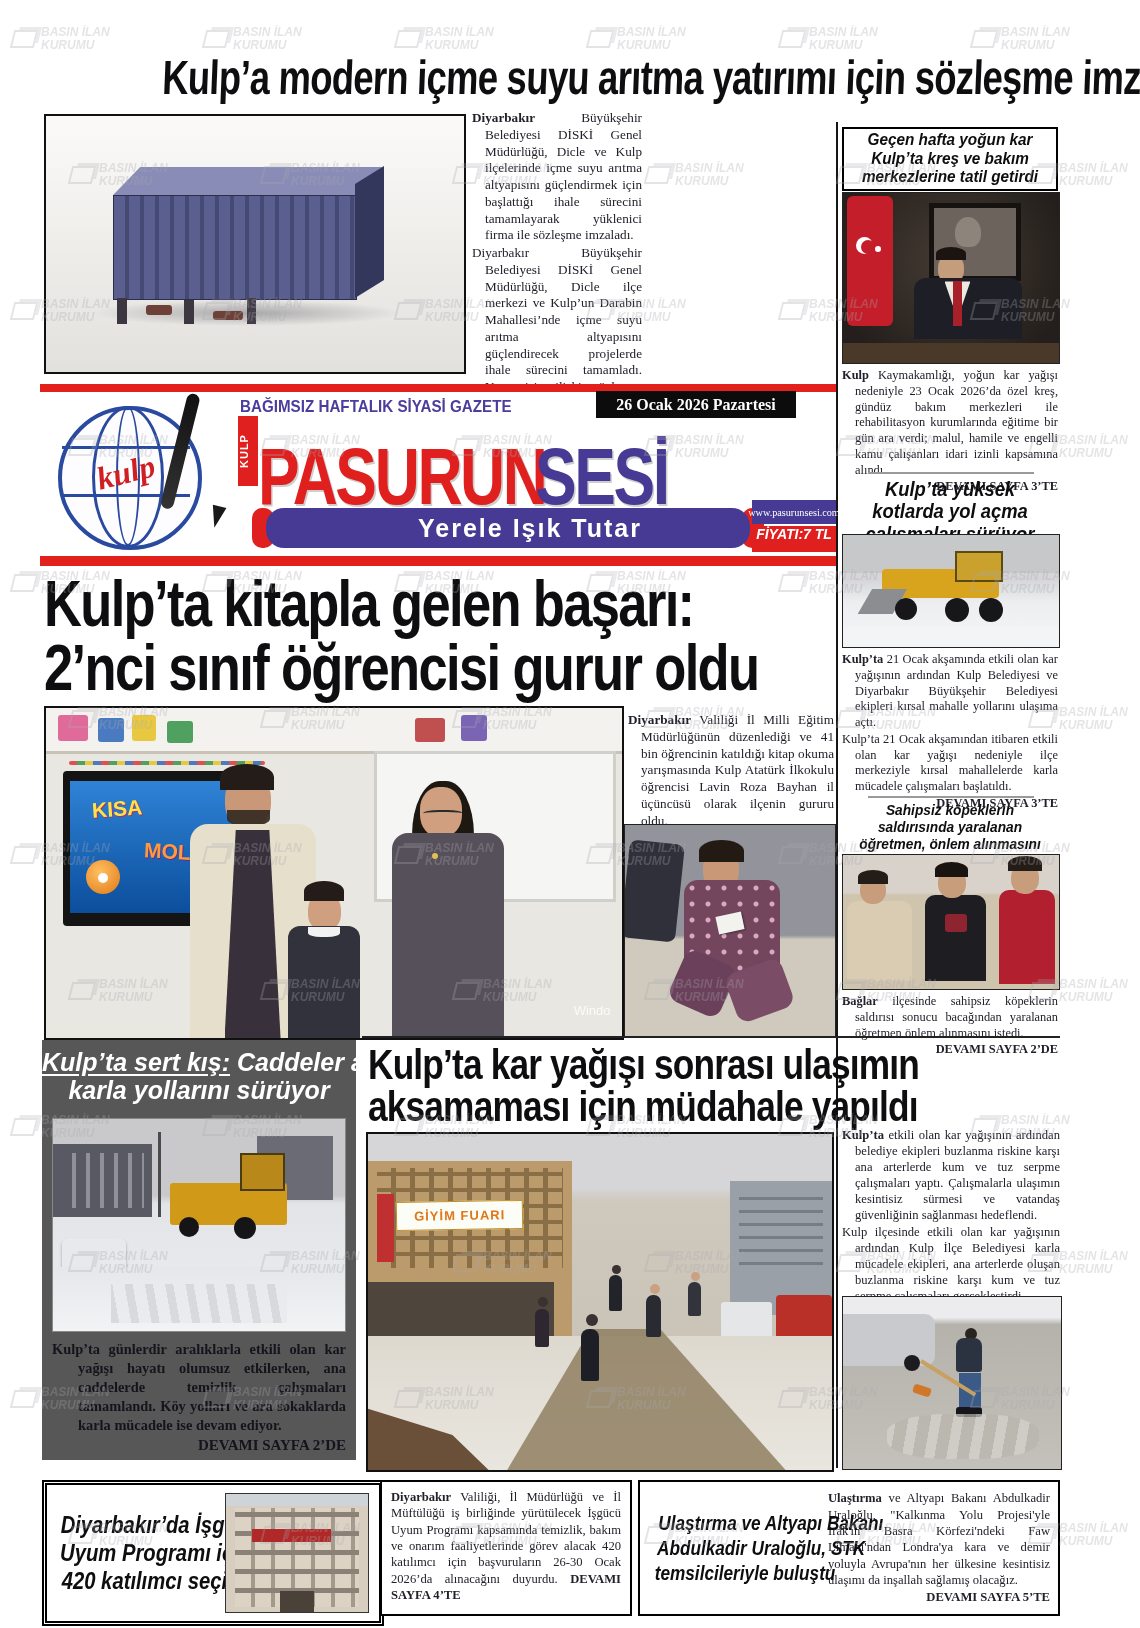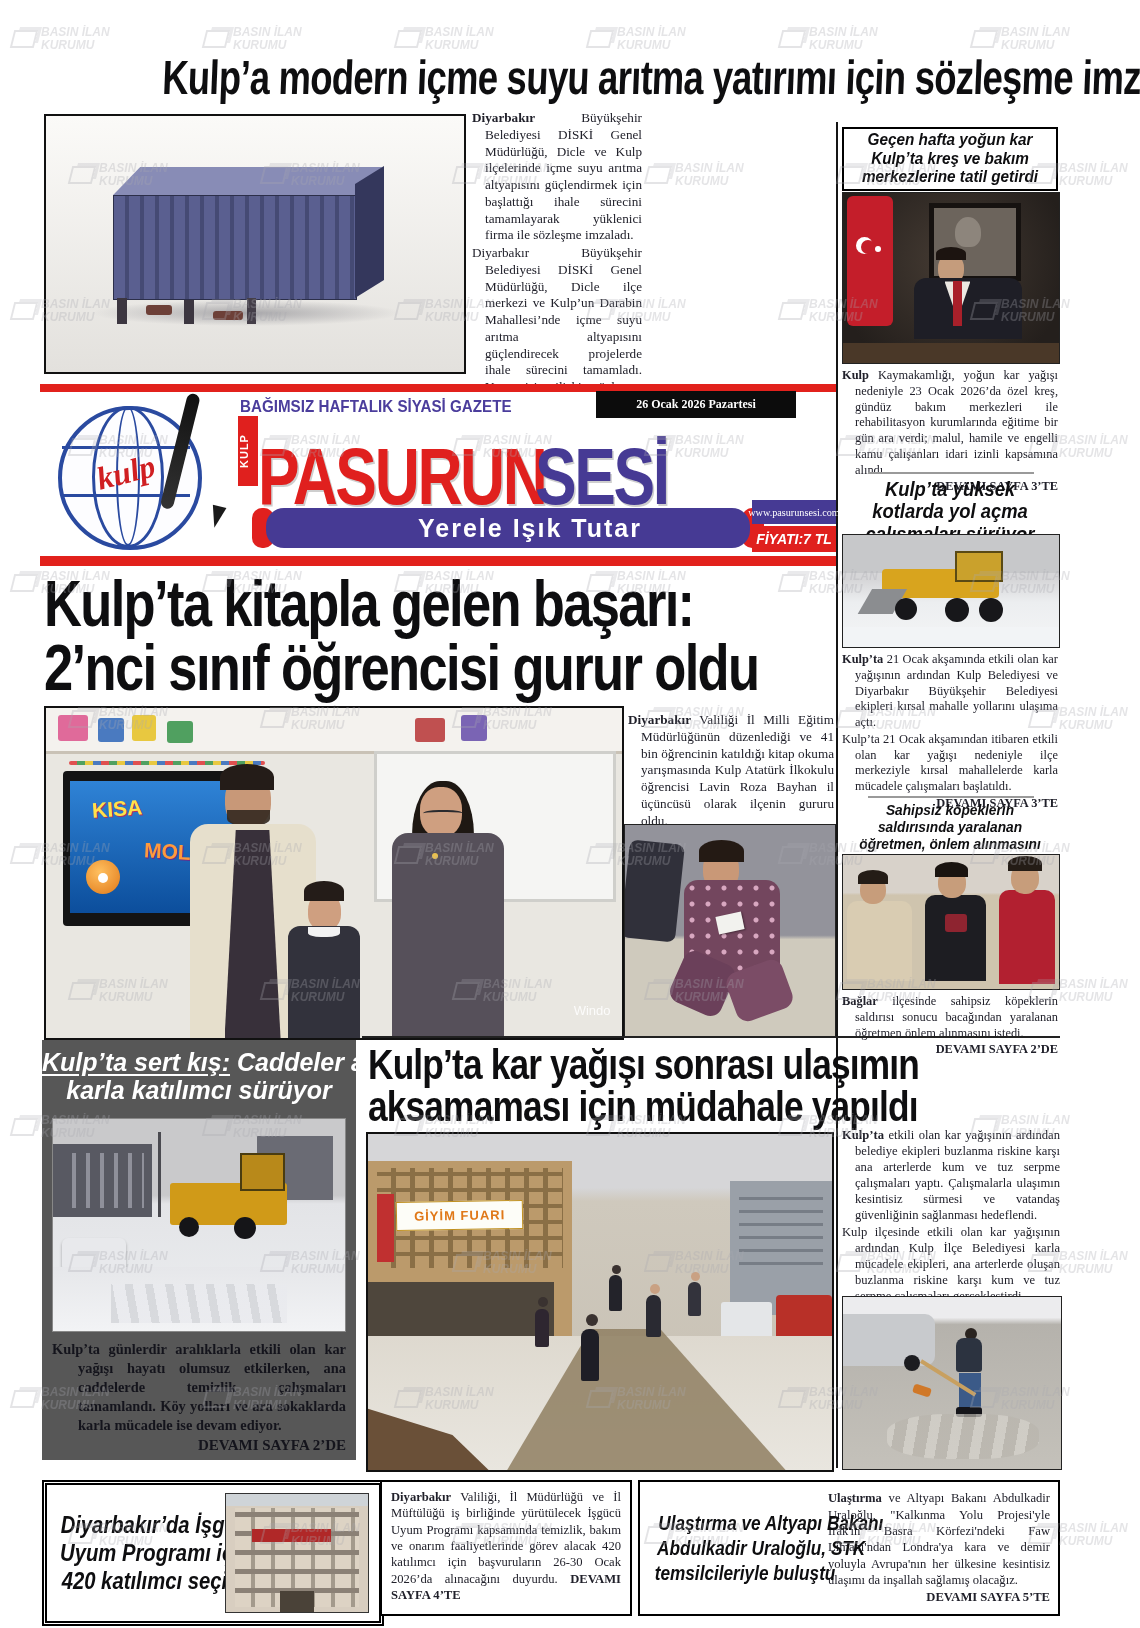--- a/index.html
+++ b/index.html
@@ -133,37 +133,37 @@
       <div class="s" style="left:10px;top:48px;width:128px;height:3px;background:#2a4aa0;"></div>
       <div class="s" style="left:10px;top:96px;width:128px;height:3px;background:#2a4aa0;"></div>
       <div class="s" style="left:18px;top:56px;width:112px;text-align:center;color:#d01f22;font-style:italic;font-size:32px;font-family:'Liberation Serif',serif;transform:rotate(-14deg);font-weight:bold;">kulp</div>
       <div class="s" style="left:136px;top:-4px;width:13px;height:118px;background:linear-gradient(#111,#333);border-radius:7px;transform:rotate(14deg);transform-origin:top center;"></div>
       <div class="s" style="left:158px;top:108px;width:0;height:0;border-left:7px solid transparent;border-right:7px solid transparent;border-top:22px solid #1a1a1a;transform:rotate(14deg);"></div>
     </div>
 
     <div class="abs" style="left:200px;top:13px;font-family:'Liberation Sans',sans-serif;font-weight:800;font-size:16.5px;color:#4b3d9c;letter-spacing:0;transform:scaleX(.92);transform-origin:left;">BAĞIMSIZ HAFTALIK SİYASİ GAZETE</div>
 
     <div class="abs" style="left:556px;top:7px;width:200px;height:27px;background:#0c0c0c;color:#fff;display:flex;align-items:center;justify-content:center;">
-      <span style="font-family:'Liberation Serif',serif;font-weight:bold;font-size:12px;">26 Ocak 2026 Pazartesi</span>
+      <span style="font-family:'Liberation Serif',serif;font-weight:bold;font-size:16px;">26 Ocak 2026 Pazartesi</span>
     </div>
 
     <div class="abs" style="left:198px;top:32px;width:598px;height:92px;white-space:nowrap;z-index:2;">
       <span style="display:inline-block;vertical-align:18px;width:20px;height:70px;background:#e0201e;color:#fff;font-family:'Liberation Sans',sans-serif;font-weight:bold;font-size:11px;writing-mode:vertical-rl;transform:rotate(180deg);text-align:center;letter-spacing:1px;"><span>KULP</span></span><span class="hl" style="display:inline-block;font-size:80px;color:#e0201e;transform:scaleX(.78);transform-origin:left;letter-spacing:-3px;text-shadow:2px 2px 0 rgba(60,60,60,.25);">PASURUN</span><span class="hl" style="display:inline-block;font-size:80px;color:#463a94;transform:scaleX(.78) translateX(-118px);transform-origin:left;letter-spacing:-3px;text-shadow:2px 2px 0 rgba(60,60,60,.25);">SESİ</span>
     </div>
 
     <div class="abs" style="left:226px;top:124px;width:484px;height:40px;background:#463a94;border-radius:18px;display:flex;align-items:center;justify-content:center;z-index:2;">
       <span style="color:#fff;font-family:'Liberation Sans',sans-serif;font-weight:bold;font-size:25px;letter-spacing:2px;margin-left:44px;">Yerele Işık Tutar</span>
     </div>
     <div class="abs" style="left:212px;top:124px;width:22px;height:40px;background:#e0201e;border-radius:10px;z-index:1;"></div>
     <div class="abs" style="left:702px;top:124px;width:22px;height:40px;background:#e0201e;border-radius:10px;z-index:1;"></div>
 
     <div class="abs" style="left:712px;top:116px;width:84px;height:24px;background:#463a94;display:flex;align-items:center;justify-content:center;z-index:3;">
       <span style="color:#fff;font-size:10.2px;font-family:'Liberation Serif',serif;">www.pasurunsesi.com</span>
     </div>
-    <div class="abs" style="left:712px;top:142px;width:84px;height:26px;background:#e0201e;display:flex;align-items:center;justify-content:center;z-index:3;">
+    <div class="abs" style="left:712px;top:142px;width:84px;height:26px;background:#e0201e;display:flex;justify-content:center;z-index:3;">
       <span style="color:#fff;font-family:'Liberation Sans',sans-serif;font-weight:800;font-style:italic;font-size:14px;">FİYATI:7 TL</span>
     </div>
   </div>
 
   <div class="abs hl" style="left:44px;top:572px;width:792px;height:132px;">
     <span class="cond" style="transform:scaleX(.82);font-size:64px;letter-spacing:-2px;line-height:1.0;">Kulp’ta kitapla gelen başarı:</span><br>
     <span class="cond" style="transform:scaleX(.82);font-size:64px;letter-spacing:-2px;line-height:1.0;">2’nci sınıf öğrencisi gurur oldu</span>
   </div>
 
   <div class="photo" style="left:44px;top:706px;width:576px;height:330px;border:2px solid #111;background:#e9e7e1;">
@@ -216,21 +216,21 @@
     <div class="s" style="left:35%;top:7%;width:45px;height:22px;background:#241a14;border-radius:50% 50% 0 0;"></div>
     <div class="s" style="left:28%;top:26%;width:46%;height:48%;background:radial-gradient(circle 3px at 8px 8px,#d8a8c0 2px,transparent 3px) 0 0/16px 16px,#73465e;border-radius:14px;"></div>
     <div class="s" style="left:24%;top:62%;width:26%;height:26%;background:#6b405a;border-radius:12px;transform:rotate(24deg);"></div>
     <div class="s" style="left:50%;top:66%;width:28%;height:24%;background:#7b4c66;border-radius:12px;transform:rotate(-20deg);"></div>
     <div class="s" style="left:44%;top:42%;width:26px;height:18px;background:#f2f2ee;transform:rotate(-12deg);box-shadow:1px 1px 2px rgba(0,0,0,.4);"></div>
   </div>
 
   <div class="abs" style="left:42px;top:1040px;width:314px;height:420px;background:#575757;">
     <div class="abs hl" style="left:0;top:8px;width:100%;text-align:center;color:#fff;font-style:italic;font-size:25px;line-height:1.12;">
       <span style="text-decoration:underline;text-underline-offset:3px;">Kulp’ta sert kış:</span><span> Caddeler açıldı,</span><br>
-      <span>karla katılımcı sürüyor</span>
+      <span>karla yollarını sürüyor</span>
     </div>
     <div class="photo" style="left:10px;top:78px;width:292px;height:212px;border:1px solid #888;background:linear-gradient(#c9c9cb 36%,#e3e4e7 40%,#eceef0);">
       <div class="s" style="left:0;top:12%;width:34%;height:34%;background:#585962;"></div>
       <div class="s" style="left:3%;top:16%;width:28%;height:26%;background:repeating-linear-gradient(90deg,transparent 0 10px,#8f909a 10px 14px);"></div>
       <div class="s" style="left:36%;top:6%;width:3px;height:40%;background:#4a4a50;"></div>
       <div class="s" style="left:70%;top:8%;width:26%;height:30%;background:#6a6b74;"></div>
       <div class="s" style="left:40%;top:30%;width:40%;height:20%;background:#d09a18;border-radius:3px;"></div>
       <div class="s" style="left:64%;top:16%;width:14%;height:16%;background:#b8891a;border:2px solid #4a3c10;"></div>
       <div class="s" style="left:43%;top:46%;width:20px;height:20px;background:#151518;border-radius:50%;"></div>
       <div class="s" style="left:62%;top:46%;width:22px;height:22px;background:#151518;border-radius:50%;"></div>

